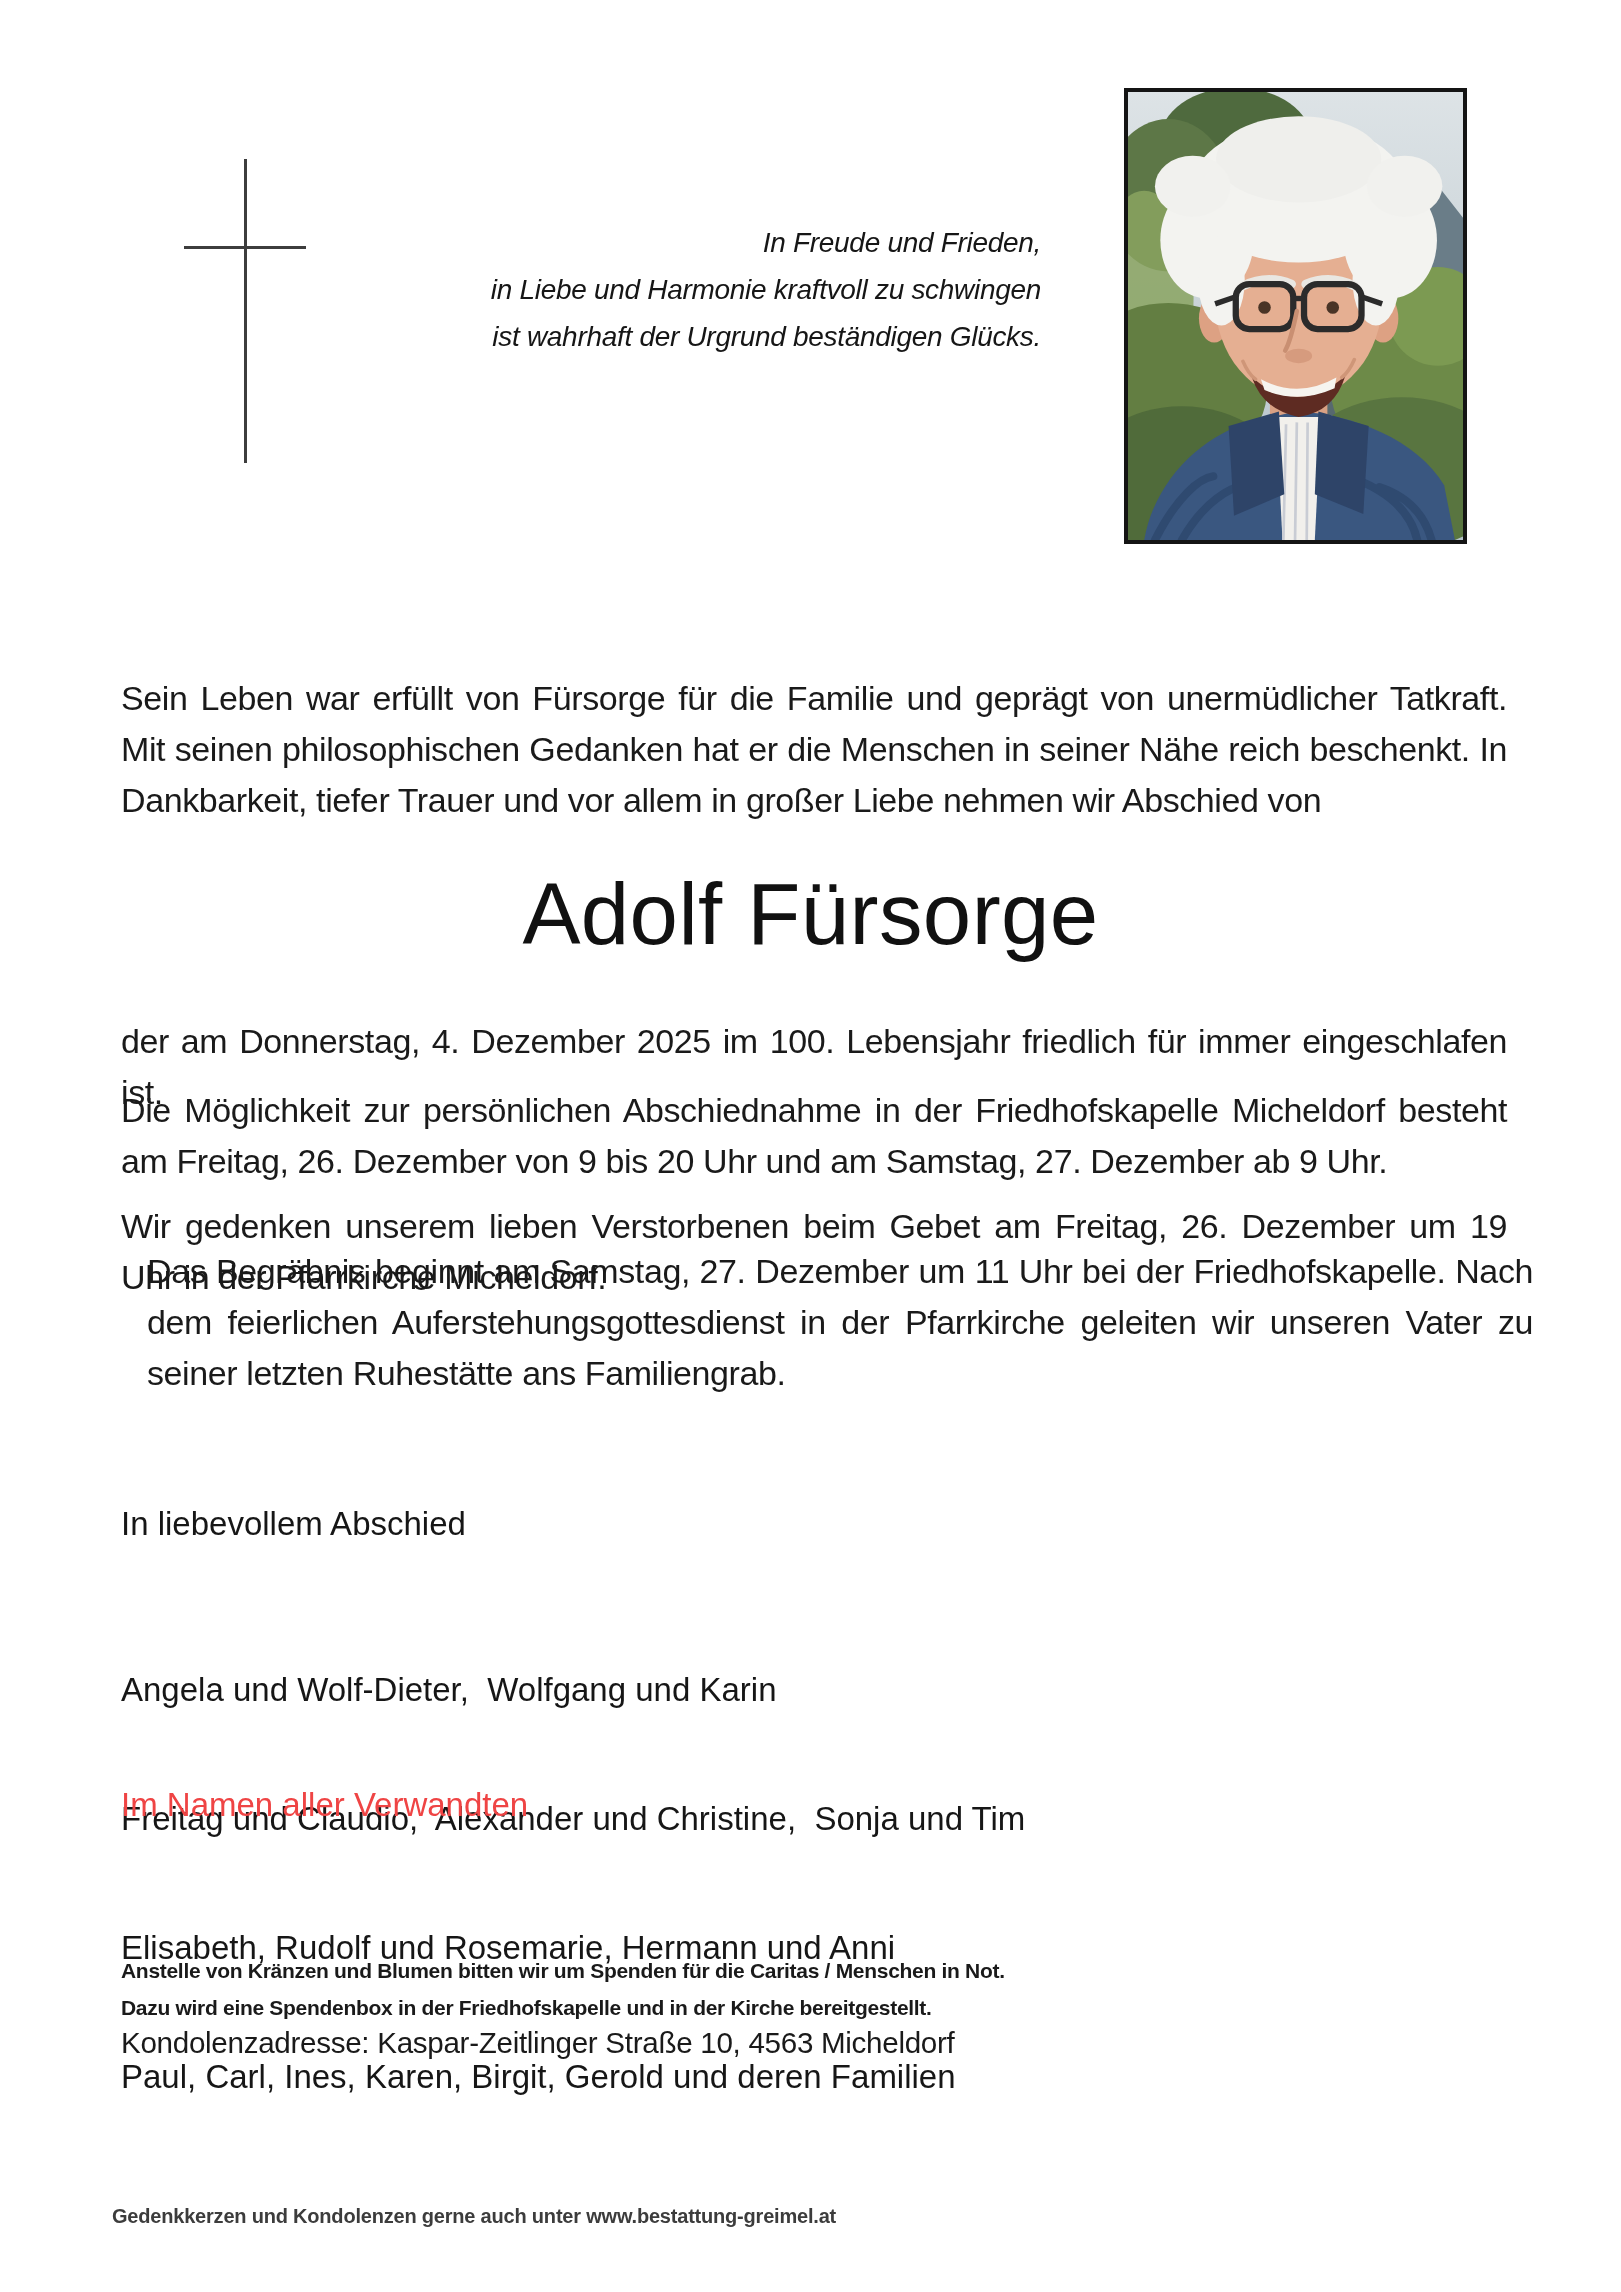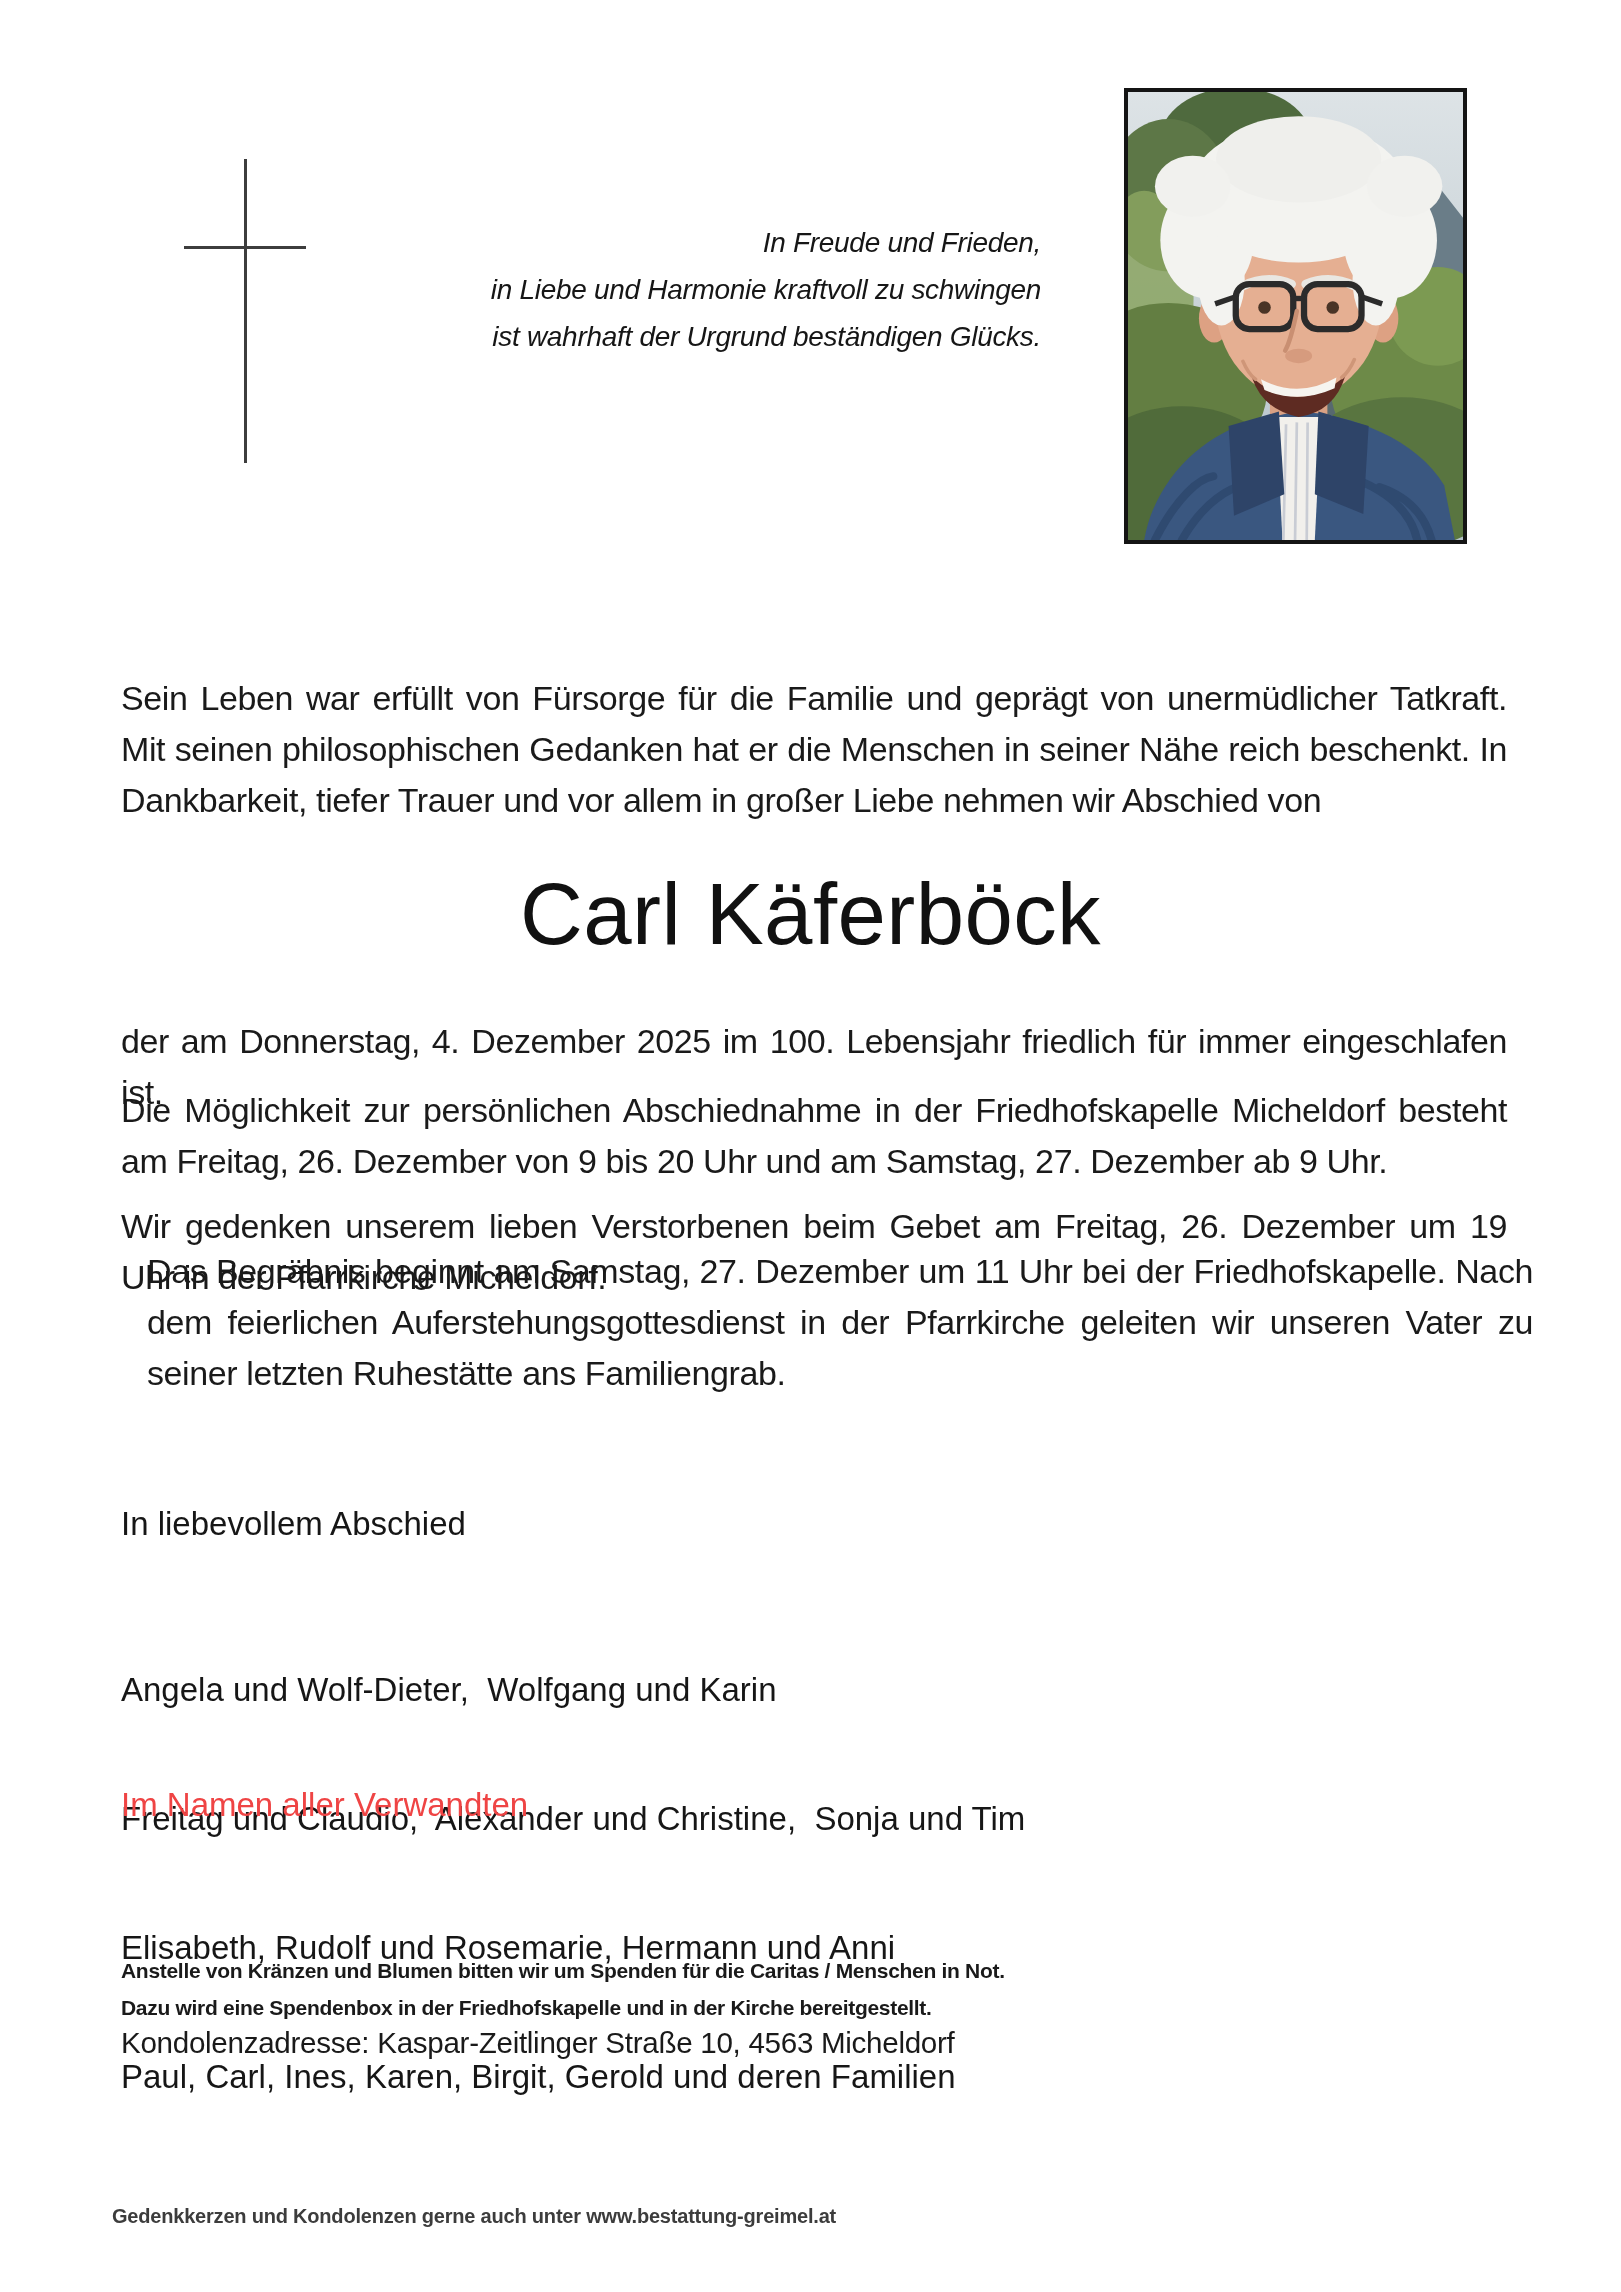--- a/index.html
+++ b/index.html
@@ -149,21 +149,21 @@
       <ellipse cx="190" cy="294" rx="15" ry="8" fill="#d69b7e"></ellipse>
 
       <path d="M138,318 Q190,362 242,316 Q230,356 190,362 Q150,354 138,318 Z" fill="#5e2b22"></path>
       <path d="M148,320 Q190,342 232,318 L230,330 Q190,348 152,332 Z" fill="#f6f4ef"></path>
       <path d="M128,300 Q134,314 142,320 M252,298 Q246,312 238,318" stroke="#cf9678" stroke-width="4" fill="none" stroke-linecap="round"></path>
     </svg>
   </div>
 
   <p class="bodypar intro">Sein Leben war erfüllt von Fürsorge für die Familie und geprägt von unermüdlicher Tatkraft. Mit seinen philosophischen Gedanken hat er die Menschen in seiner Nähe reich beschenkt. In Dankbarkeit, tiefer Trauer und vor allem in großer Liebe nehmen wir Abschied von</p>
 
-  <h1 class="name">Carl Käferböck</h1>
+  <h1 class="name">Adolf Fürsorge</h1>
 
   <p class="bodypar p-death">der am Donnerstag, 4. Dezember 2025 im 100. Lebensjahr friedlich für immer eingeschlafen ist.</p>
   <p class="bodypar p-view">Die Möglichkeit zur persönlichen Abschiednahme in der Friedhofskapelle Micheldorf besteht am Freitag, 26. Dezember von 9 bis 20 Uhr und am Samstag, 27. Dezember ab 9 Uhr.</p>
   <p class="bodypar p-pray">Wir gedenken unserem lieben Verstorbenen beim Gebet am Freitag, 26. Dezember um 19 Uhr in der Pfarrkirche Micheldorf.</p>
   <p class="bodypar p-fun">Das Begräbnis beginnt am Samstag, 27. Dezember um 11 Uhr bei der Friedhofskapelle. Nach dem feierlichen Auferstehungsgottesdienst in der Pfarrkirche geleiten wir unseren Vater zu seiner letzten Ruhestätte ans Familiengrab.</p>
 
   <div class="remember">In liebevollem Abschied</div>
 
   <div class="mourners">
     <div>Angela und Wolf-Dieter,  Wolfgang und Karin</div>

